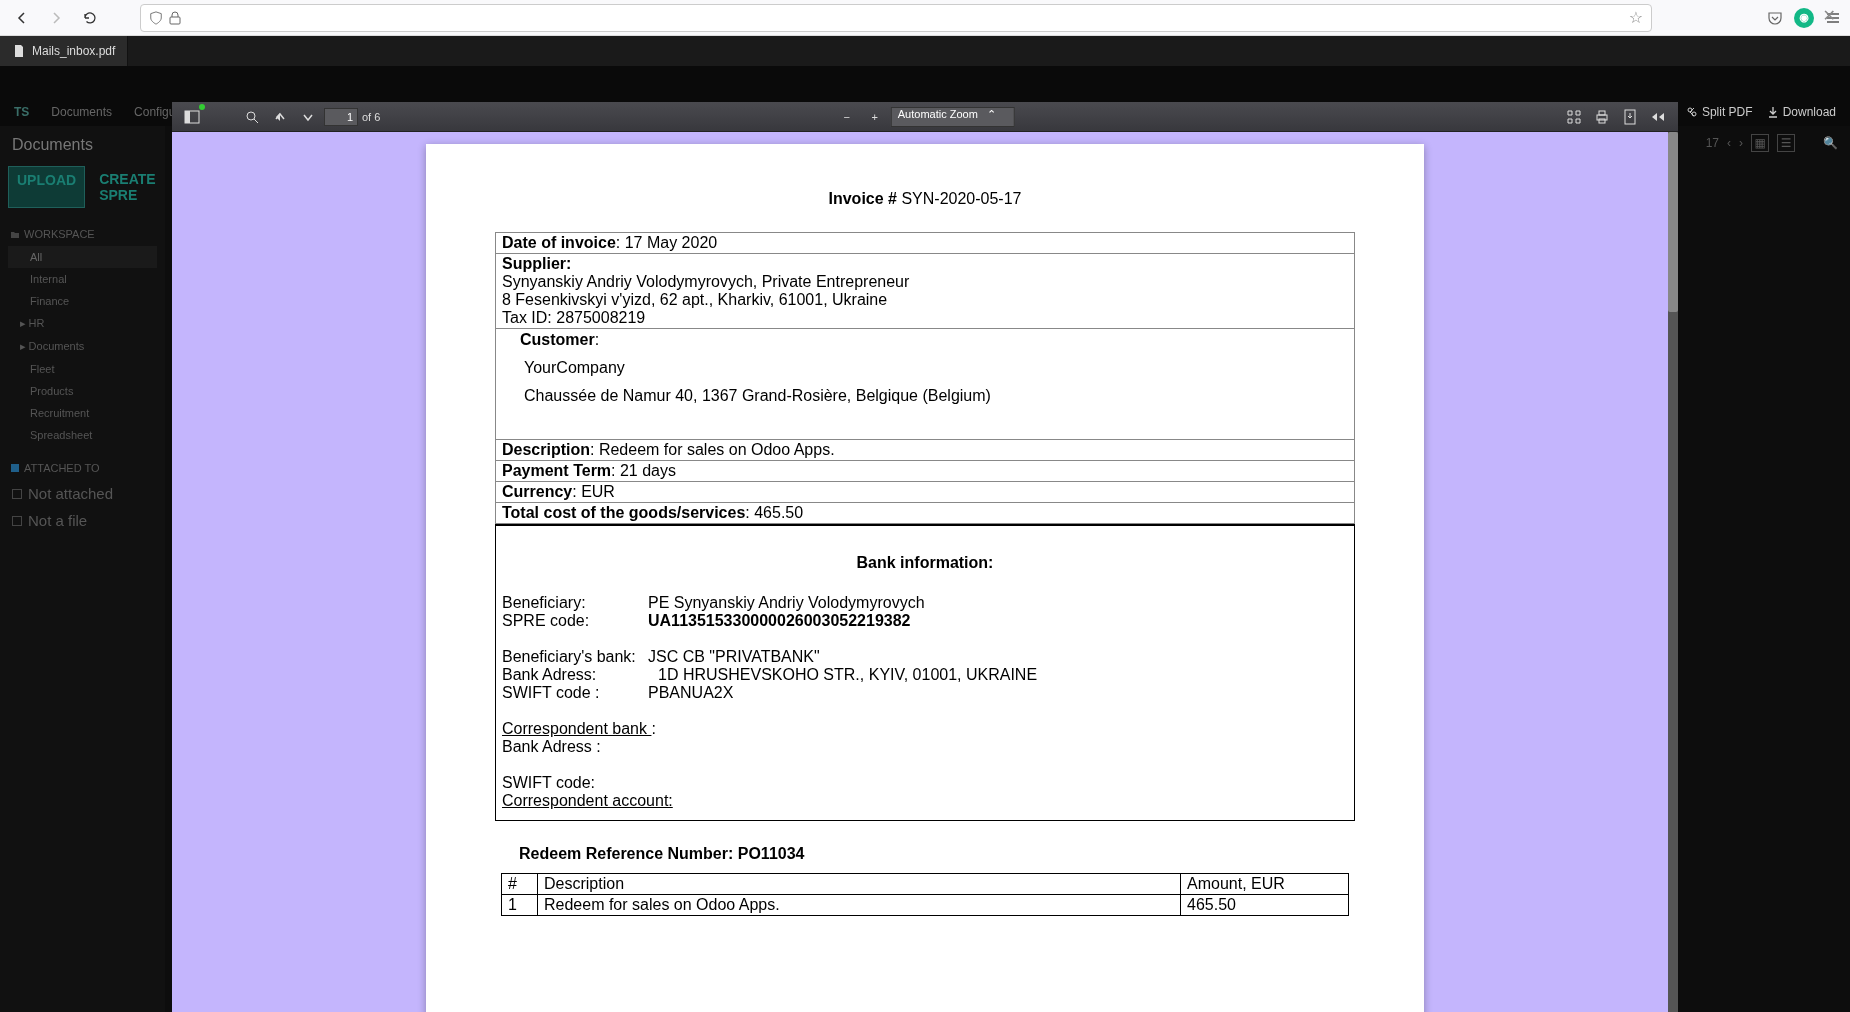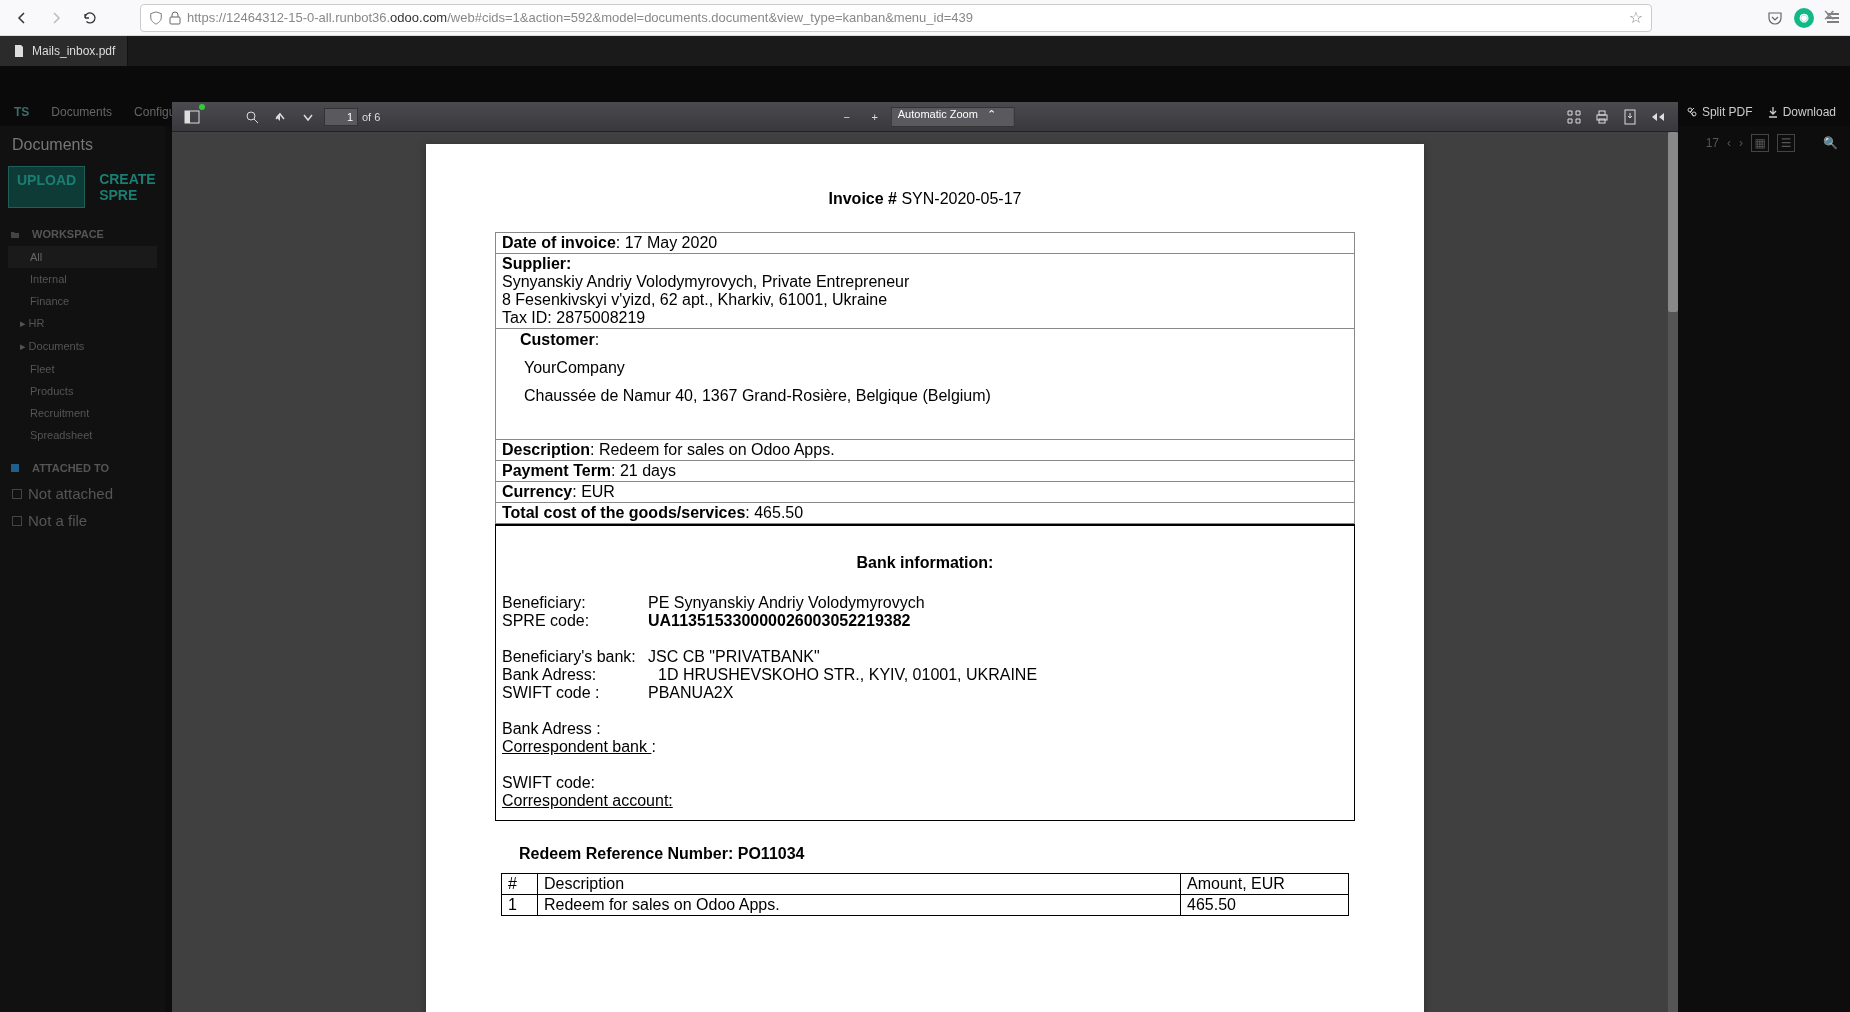--- a/index.html
+++ b/index.html
@@ -23,38 +23,38 @@
 .bg-overlay { position: absolute; top: 66px; left: 0; right: 0; bottom: 0; background: #0a0a0a; }
 .odoo-top { height: 28px; display: flex; align-items: center; padding: 0 14px; gap: 22px; color: #666; font-size: 12px; margin-top: 32px; }
 .odoo-right { margin-left: auto; display: flex; align-items: center; gap: 14px; color: #888; }
 .odoo-right .btn { display: flex; align-items: center; gap: 4px; color: #ccc; font-size: 12px; }
 .odoo-content { display: flex; height: calc(100% - 28px); }
 .sidebar { width: 165px; padding: 10px 8px; background: #111; color: #555; font-size: 12px; }
 .sidebar h1 { font-size: 16px; color: #777; font-weight: normal; margin-bottom: 12px; padding-left: 4px; }
 .sb-actions { display: flex; gap: 6px; margin-bottom: 14px; }
 .sb-btn { padding: 5px 8px; font-size: 14px; font-weight: bold; border: 1px solid #1f5f5a; color: #1a7e72; background: #0e3b36; }
 .sb-btn.link { border: none; background: none; }
-.sb-header { display: flex; align-items: center; gap: 12px; padding: 6px 2px; font-size: 11px; font-weight: bold; color: #555; }
+.sb-header { display: flex; align-items: center; gap: 4px; padding: 6px 2px; font-size: 11px; font-weight: normal; color: #555; }
 .sb-item { padding: 5px 8px 5px 22px; color: #555; font-size: 11px; }
 .sb-item.active { background: #1a1a1a; color: #666; }
 .sb-check { display: flex; align-items: center; gap: 6px; padding: 5px 4px; font-size: 15px; }
 .sb-check .box { width: 10px; height: 10px; border: 1px solid #444; }
 .main-dim { flex: 1; position: relative; background: #0d0d0d; }
 .main-dim-top { position: absolute; top: 0; right: 0; display: flex; align-items: center; gap: 8px; padding: 8px 12px; color: #555; font-size: 12px; }
 .view-sq { width: 18px; height: 18px; border: 1px solid #444; display: flex; align-items: center; justify-content: center; }
 
 
 .pdf-viewer { position: absolute; top: 102px; left: 172px; right: 172px; bottom: 0; background: #2a2a2e; display: flex; flex-direction: column; }
 .pdf-toolbar { height: 30px; background: linear-gradient(#4a4a4f, #38383d); border-bottom: 1px solid #222; display: flex; align-items: center; padding: 0 8px; gap: 4px; color: #ddd; font-size: 11px; position: relative; }
 .pdf-tb-btn { width: 24px; height: 24px; display: flex; align-items: center; justify-content: center; cursor: pointer; color: #ddd; border-radius: 2px; }
 .pdf-page-input { width: 34px; height: 18px; background: #5a5a5e; border: 1px solid #333; color: #fff; text-align: right; padding: 0 4px; font-size: 11px; }
 .pdf-toolbar-center { position: absolute; left: 50%; transform: translateX(-50%); display: flex; align-items: center; gap: 4px; }
 .pdf-zoom-select { height: 20px; background: #5a5a5e; border: 1px solid #333; color: #fff; font-size: 11px; padding: 0 18px 0 6px; position: relative; }
 .pdf-toolbar-right { margin-left: auto; display: flex; align-items: center; gap: 4px; }
-.pdf-canvas { flex: 1; overflow: auto; background: #404040; display: flex; justify-content: center; padding-top: 12px; position: relative; }
+.pdf-canvas { flex: 1; overflow: auto; background: #c4b5fd; display: flex; justify-content: center; padding-top: 12px; position: relative; }
 .pdf-scrollbar { position: absolute; right: 0; top: 0; width: 10px; height: 100%; background: #555; }
 .pdf-scroll-thumb { position: absolute; right: 0; top: 0; width: 10px; height: 180px; background: #888; border-radius: 2px; }
 .pdf-page { width: 998px; min-height: 1200px; background: #fff; box-shadow: 0 2px 8px rgba(0,0,0,0.3); padding: 46px 40px; font-family: "Times New Roman", Times, serif; font-size: 16px; color: #000; }
 .pdf-page h2 { text-align: center; font-size: 16px; margin-bottom: 24px; }
 .pdf-page h2 .num { font-weight: normal; }
 .info-table { width: 860px; margin: 0 auto; border-collapse: collapse; border: 1px solid #000; }
 .info-table td { border: 1px solid #888; padding: 1px 6px; font-size: 16px; }
 .info-table .lbl { font-weight: bold; }
 .bank-block { width: 860px; margin: 0 auto; border: 1px solid #000; border-top: 2px solid #000; padding: 10px 6px; font-size: 16px; }
 .bank-block h3 { text-align: center; font-size: 16px; margin: 18px 0 22px; }
@@ -92,21 +92,20 @@
       </svg>
     </div>
   <div class="url-bar">
     <svg width="14" height="14" viewBox="0 0 16 16">
         <path d="M8 1 L14 3 V8 C14 12 8 15 8 15 C8 15 2 12 2 8 V3 Z" stroke="#666" stroke-width="1" fill="none"></path>
       </svg>
     <svg width="12" height="14" viewBox="0 0 12 14">
         <rect x="1" y="6" width="10" height="7" rx="1" stroke="#666" fill="none"></rect>
         <path d="M3 6 V4 a3 3 0 0 1 6 0 V6" stroke="#666" fill="none"></path>
       </svg>
-    <span class="url-text"><span>https://12464312-15-0-all.runbot36.</span><span class="domain">odoo.com</span><span>/web#cids=1&amp;action=592&amp;model=documents.document&amp;view_type=kanban&amp;menu_id=439</span></span>
     <span class="star-icon">☆</span>
   </div>
   <div class="browser-right">
     <svg width="18" height="18" viewBox="0 0 18 18">
         <path d="M3 4 h12 v5 a6 6 0 0 1 -12 0 Z M6 8 l3 3 l3 -3" stroke="#666" stroke-width="1.2" fill="none"></path>
       </svg>
     <div class="ext-icon">◉</div>
     <svg width="18" height="18" viewBox="0 0 18 18">
         <path d="M3 5h12M3 9h12M3 13h12" stroke="#555" stroke-width="1.5"></path>
       </svg>
@@ -318,22 +317,22 @@
           </div>
         <div class="bank-row">
             <span class="k" style="width:156px;">Bank Adress:</span>
             <span>1D HRUSHEVSKOHO STR., KYIV, 01001, UKRAINE</span>
           </div>
         <div class="bank-row">
             <span class="k">SWIFT code :</span>
             <span>PBANUA2X</span>
           </div>
         <div style="height:18px;"></div>
+        <div><span class="underline">Correspondent bank </span><span>:</span></div>
         <div>Bank Adress :</div>
-        <div><span class="underline">Correspondent bank </span><span>:</span></div>
         <div style="height:18px;"></div>
         <div>SWIFT code:</div>
         <div class="underline">Correspondent account:</div>
       </div>
       <div class="redeem">Redeem Reference Number: PO11034</div>
       <table class="line-table">
         <tbody>
             <tr>
               <th>#</th>
               <th>Description</th>

